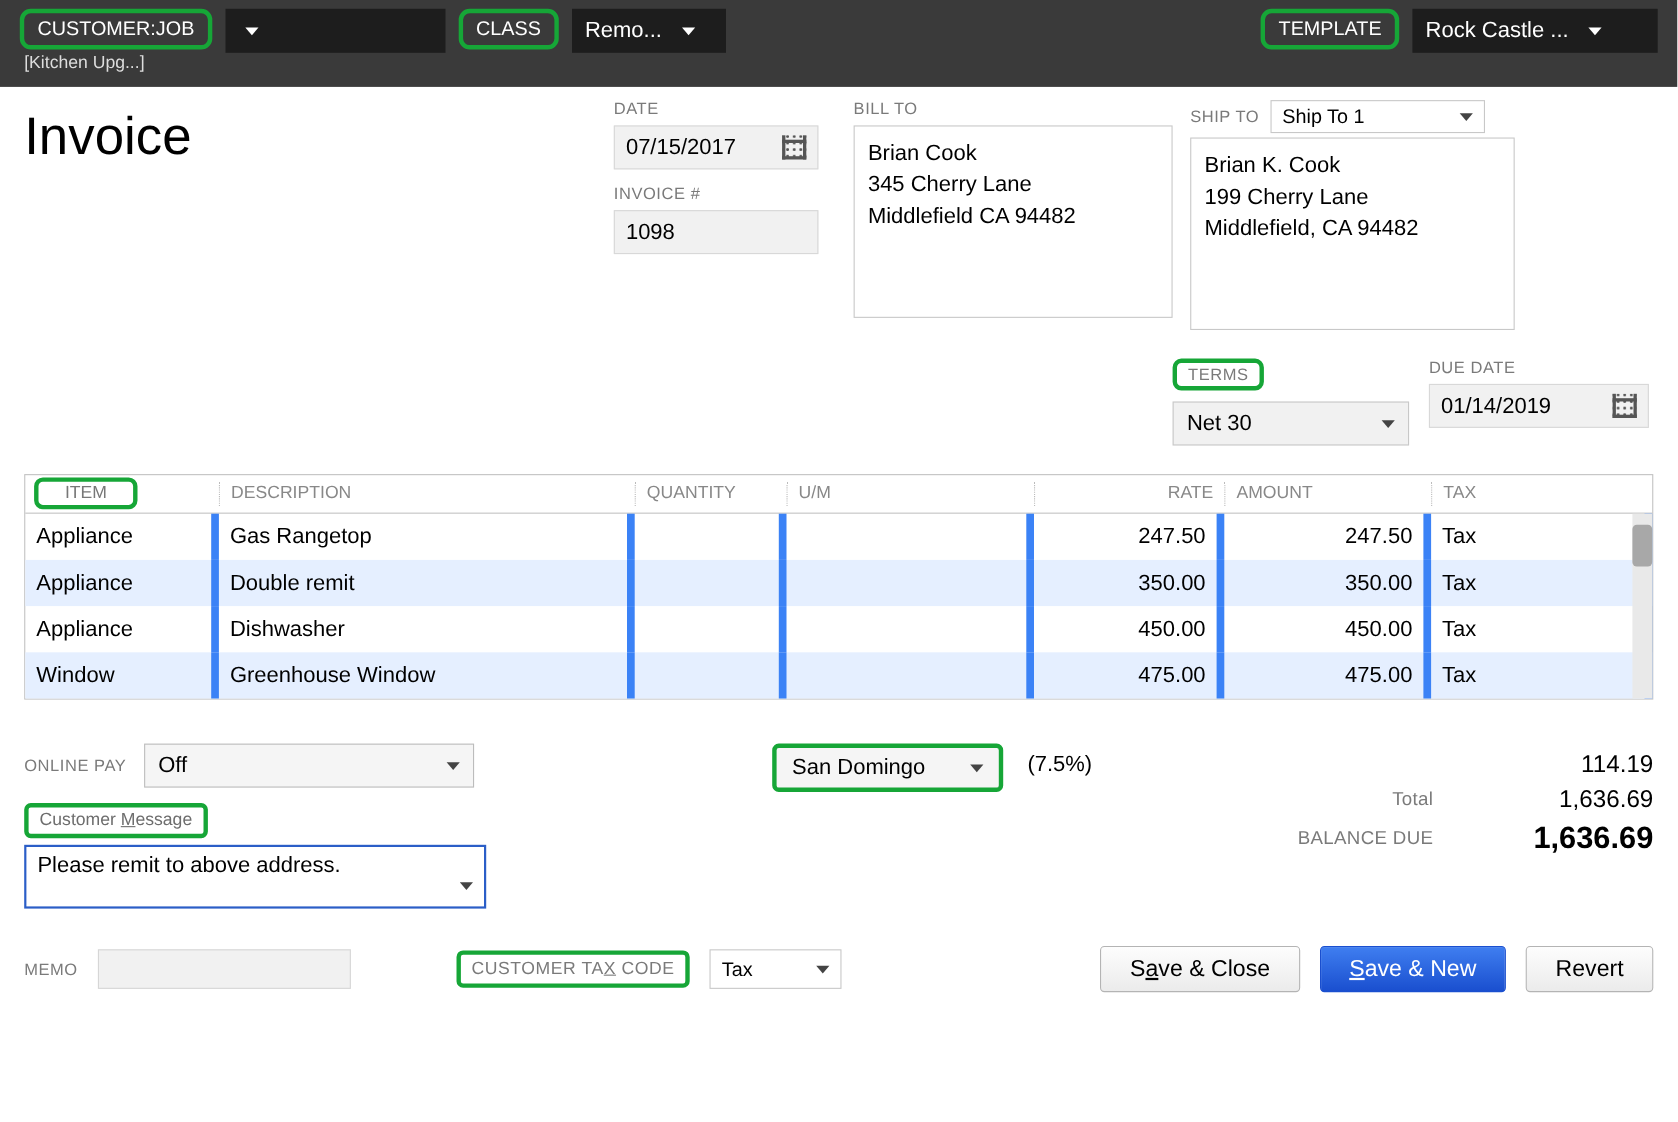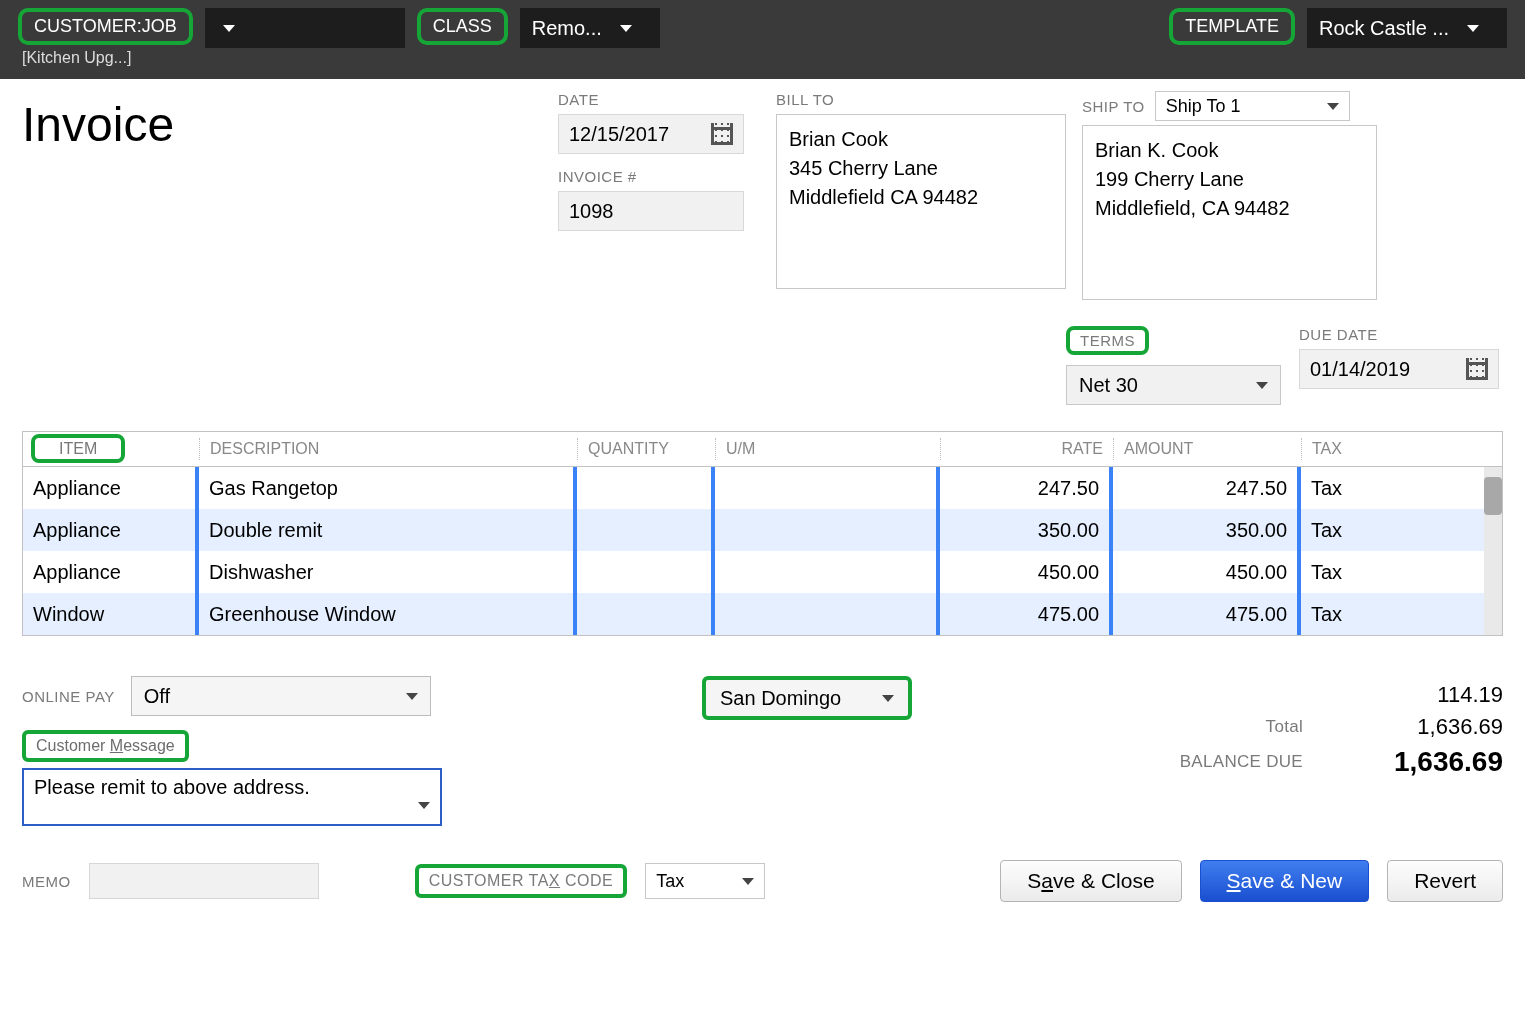--- a/index.html
+++ b/index.html
@@ -140,21 +140,21 @@
     color:#777;
   }
   .grid-body { position:relative; }
   .grid-row {
     display:flex;
     font-size:20px;
     height: 42px;
     align-items:center;
   }
   .grid-row.alt { background:#e5efff; }
-  .gc { padding: 4px 10px; border-right:4px solid #3b82f6; height:100%; display:flex; align-items:center; }
+  .gc { padding: 4px 10px; border-right:7px solid #3b82f6; height:100%; display:flex; align-items:center; }
   .gc.num { justify-content:flex-end; }
   .col-item { width: 176px; }
   .col-desc { width: 378px; }
   .col-qty  { width: 138px; }
   .col-um   { width: 225px; }
   .col-rate { width: 173px; }
   .col-amt  { width: 188px; }
   .col-tax  { flex:1; }
   .scroll-stub {
     position:absolute; right:0; top:0; width:18px; height:100%;
@@ -248,36 +248,36 @@
   <div class="tb-dropdown" style="width:200px">
     <span class="caret"></span>
   </div>
   <span class="tb-label">CLASS</span>
   <div class="tb-dropdown" style="width:140px">
     <span>Remo...</span>
     <span class="caret"></span>
   </div>
   <div class="spacer"></div>
   <span class="tb-label">TEMPLATE</span>
-  <div class="tb-dropdown" style="width:200px">
+  <div class="tb-dropdown" style="width:223px">
     <span>Rock Castle ...</span>
     <span class="caret"></span>
   </div>
 </div>
 
 <div class="main">
 
   <div class="row1">
     <div style="width:536px">
       <h1 class="invoice-title">Invoice</h1>
     </div>
     <div style="width:218px">
       <span class="small-label">DATE</span>
       <div class="text-input date-input">
-        <span>12/15/2017</span>
+        <span>07/15/2017</span>
         <span class="cal-icon"></span>
       </div>
       <span class="small-label" style="margin-top:14px">INVOICE #</span>
       <div class="text-input" style="width:186px">
         <span>1098</span>
       </div>
     </div>
     <div style="width:306px">
       <span class="small-label">BILL TO</span>
       <div class="addr-box">Brian Cook
@@ -385,20 +385,21 @@
     </div>
 
     <div class="right-col">
       <div class="totals">
         <div style="margin-left:210px">
           <div class="tax-select">
             <span>San Domingo</span>
             <span class="caret-dk"></span>
           </div>
         </div>
+        <div style="font-size:20px; padding-top:8px">(7.5%)</div>
         <div class="tot-table">
           <div class="tot-row">
               <span class="tot-val" style="font-size:22px">114.19</span>
             </div>
           <div class="tot-row">
               <span class="tot-label">Total</span>
               <span class="tot-val" style="font-size:22px">1,636.69</span>
             </div>
           <div class="tot-row">
               <span class="tot-label">BALANCE DUE</span>

